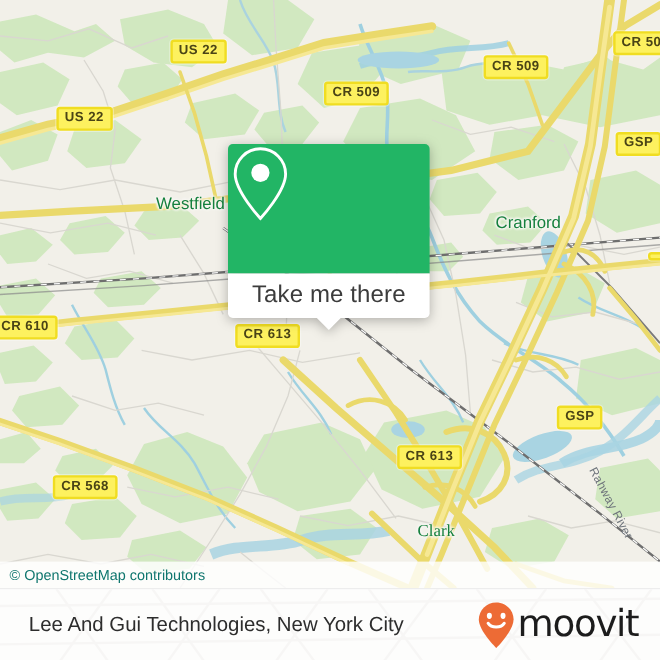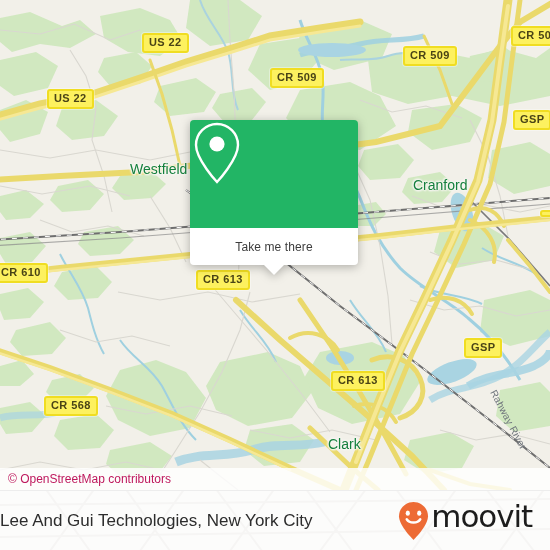--- a/index.html
+++ b/index.html
@@ -76,60 +76,60 @@
   }
   .card-foot {
     background:#ffffff;
     height:37px;
     border-radius:0 0 4px 4px;
     display:flex; align-items:center; justify-content:center;
     position:relative;
   }
   .card-foot-label {
     color:#3c3c3c;
-    font-size:12px;
+    font-size:20px;
     letter-spacing:.1px;
   }
   .tail {
     position:absolute;
     left:50%; margin-left:-11px; bottom:-10px;
     width:0; height:0;
     border-left:11px solid transparent;
     border-right:11px solid transparent;
     border-top:11px solid #ffffff;
   }
 
   
   .attrib {
     position:absolute; left:0; top:468px;
     width:550px; height:22px;
     background:rgba(255,255,255,.82);
     display:flex; align-items:center;
   }
   .attrib-text {
-    font-size:12px; color:#be185d; padding-left:8px;
+    font-size:12px; color:#0f766e; padding-left:8px;
     font-family:"Liberation Sans", sans-serif;
   }
 
   
   .footer {
     position:absolute; left:0; top:490px;
     width:550px; height:60px;
     background:#ffffff;
     display:flex; align-items:center; justify-content:space-between;
-    padding:0 18px 0 0;
+    padding:0 18px 0 24px;
     border-top:1px solid #ededed;
     overflow:hidden;
   }
   .footer-bgmap { position:absolute; left:0; top:0; width:550px; height:60px; opacity:.18; }
   .footer-title {
     position:relative;
     font-size:17px; color:#2d2d2d; white-space:nowrap;
   }
-  .brand { position:relative; display:flex; align-items:flex-start; gap:1px; }
+  .brand { position:relative; display:flex; align-items:center; gap:1px; }
   .brand-word {
     font-size:31px; color:#1c1c1c; letter-spacing:-1.1px;
     font-family:"DejaVu Sans", sans-serif; font-weight:normal;
     line-height:31px;
   }
 </style>
 </head>
 <body>
 
 <div id="root">
@@ -279,21 +279,21 @@
         <g fill="none" stroke="#f6e894" stroke-linecap="round">
           <path d="M508,6 L500,62 L492,122 L478,182 L452,242 L424,302 L400,352 L378,406 L356,462" stroke-width="4"></path>
           <path d="M-10,278 L60,270 L140,262 L220,254 L300,246 L380,238 L450,230 L550,220" stroke-width="2.5"></path>
           <path d="M-10,350 L50,370 L110,392 L172,416 L230,442 L290,470" stroke-width="2.5"></path>
         </g>
       </g>
     </svg>
 
     <div class="place" style="left:130px; top:161px;">Westfield</div>
     <div class="place" style="left:413px; top:163px;margin-top:14px;">Cranford</div>
-    <div class="place" style="left:328px; top:436px;">Clark</div>
+    <div class="place" style="left:348px; top:436px;font-family:Liberation Serif, serif;">Clark</div>
 
     <div class="river-label" style="left:498px; top:388px;">Rahway River</div>
 
     <div class="shield" style="left:142px; top:33px;">US 22</div>
     <div class="shield" style="left:47px; top:89px;">US 22</div>
     <div class="shield" style="left:270px; top:68px;">CR 509</div>
     <div class="shield" style="left:403px; top:46px;">CR 509</div>
     <div class="shield" style="left:511px; top:26px;">CR 509</div>
     <div class="shield" style="left:513px; top:110px;">GSP</div>
     <div class="shield" style="left:-6px; top:263px;">CR 610</div>

